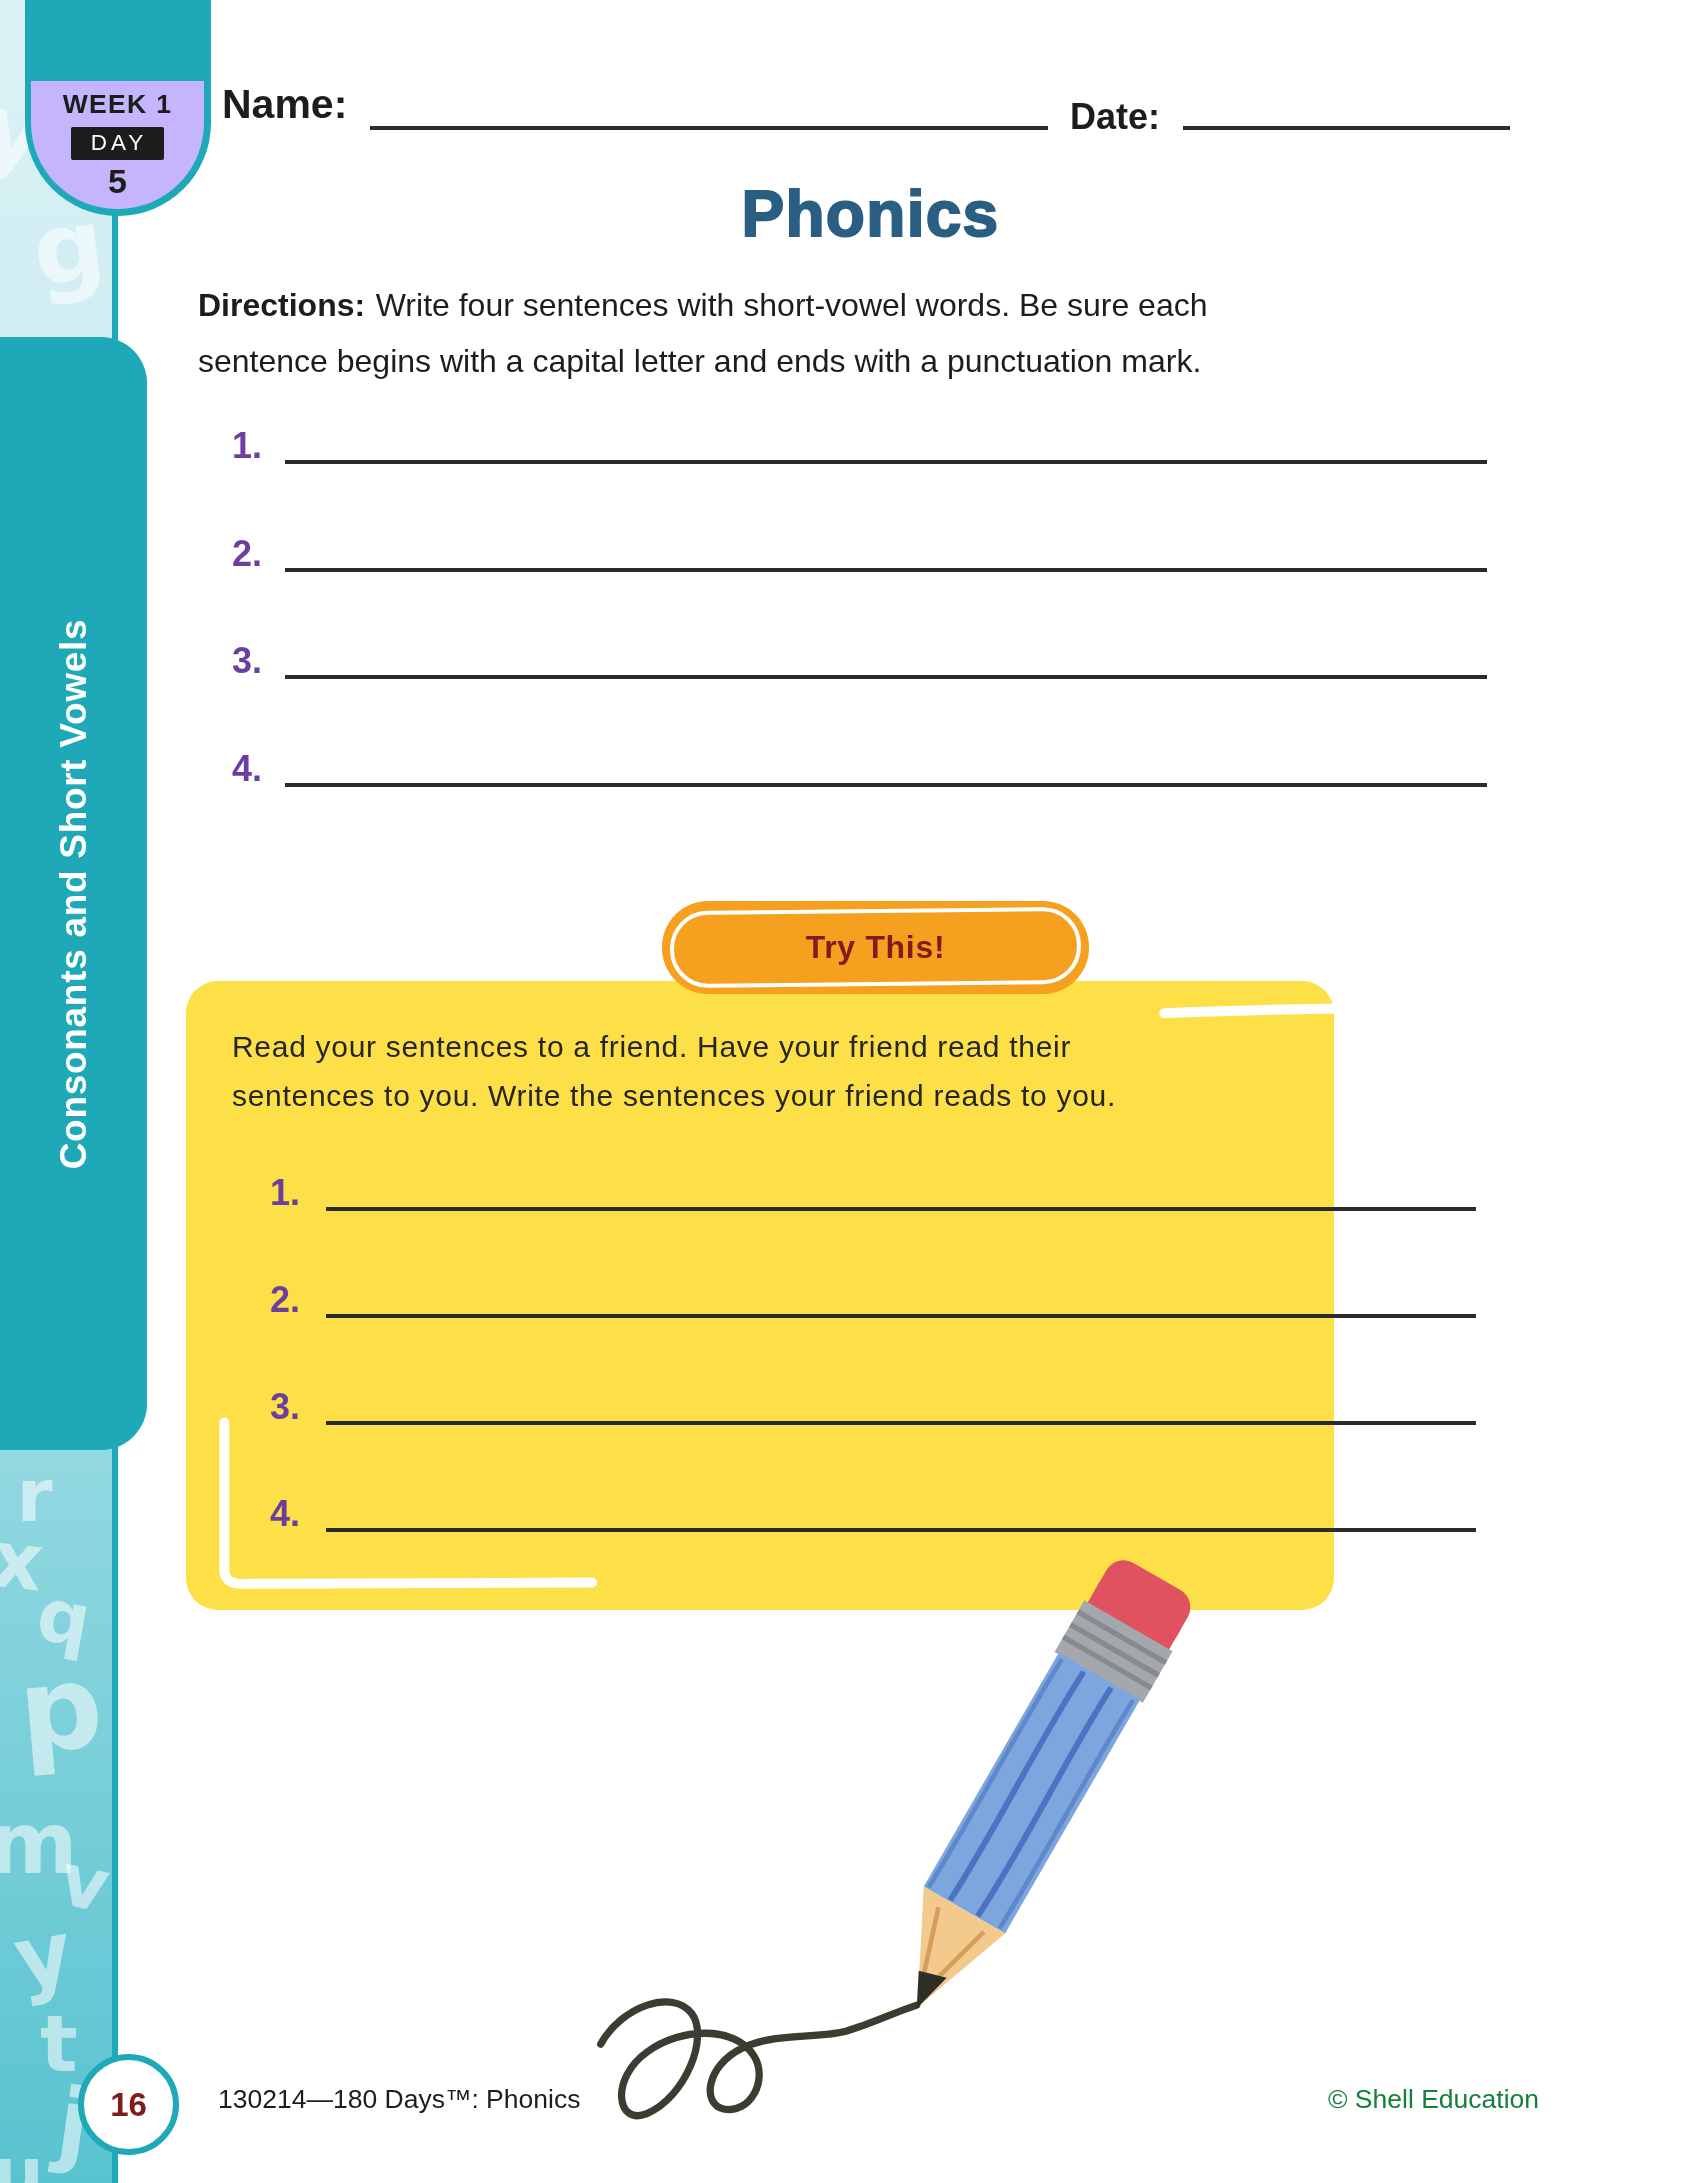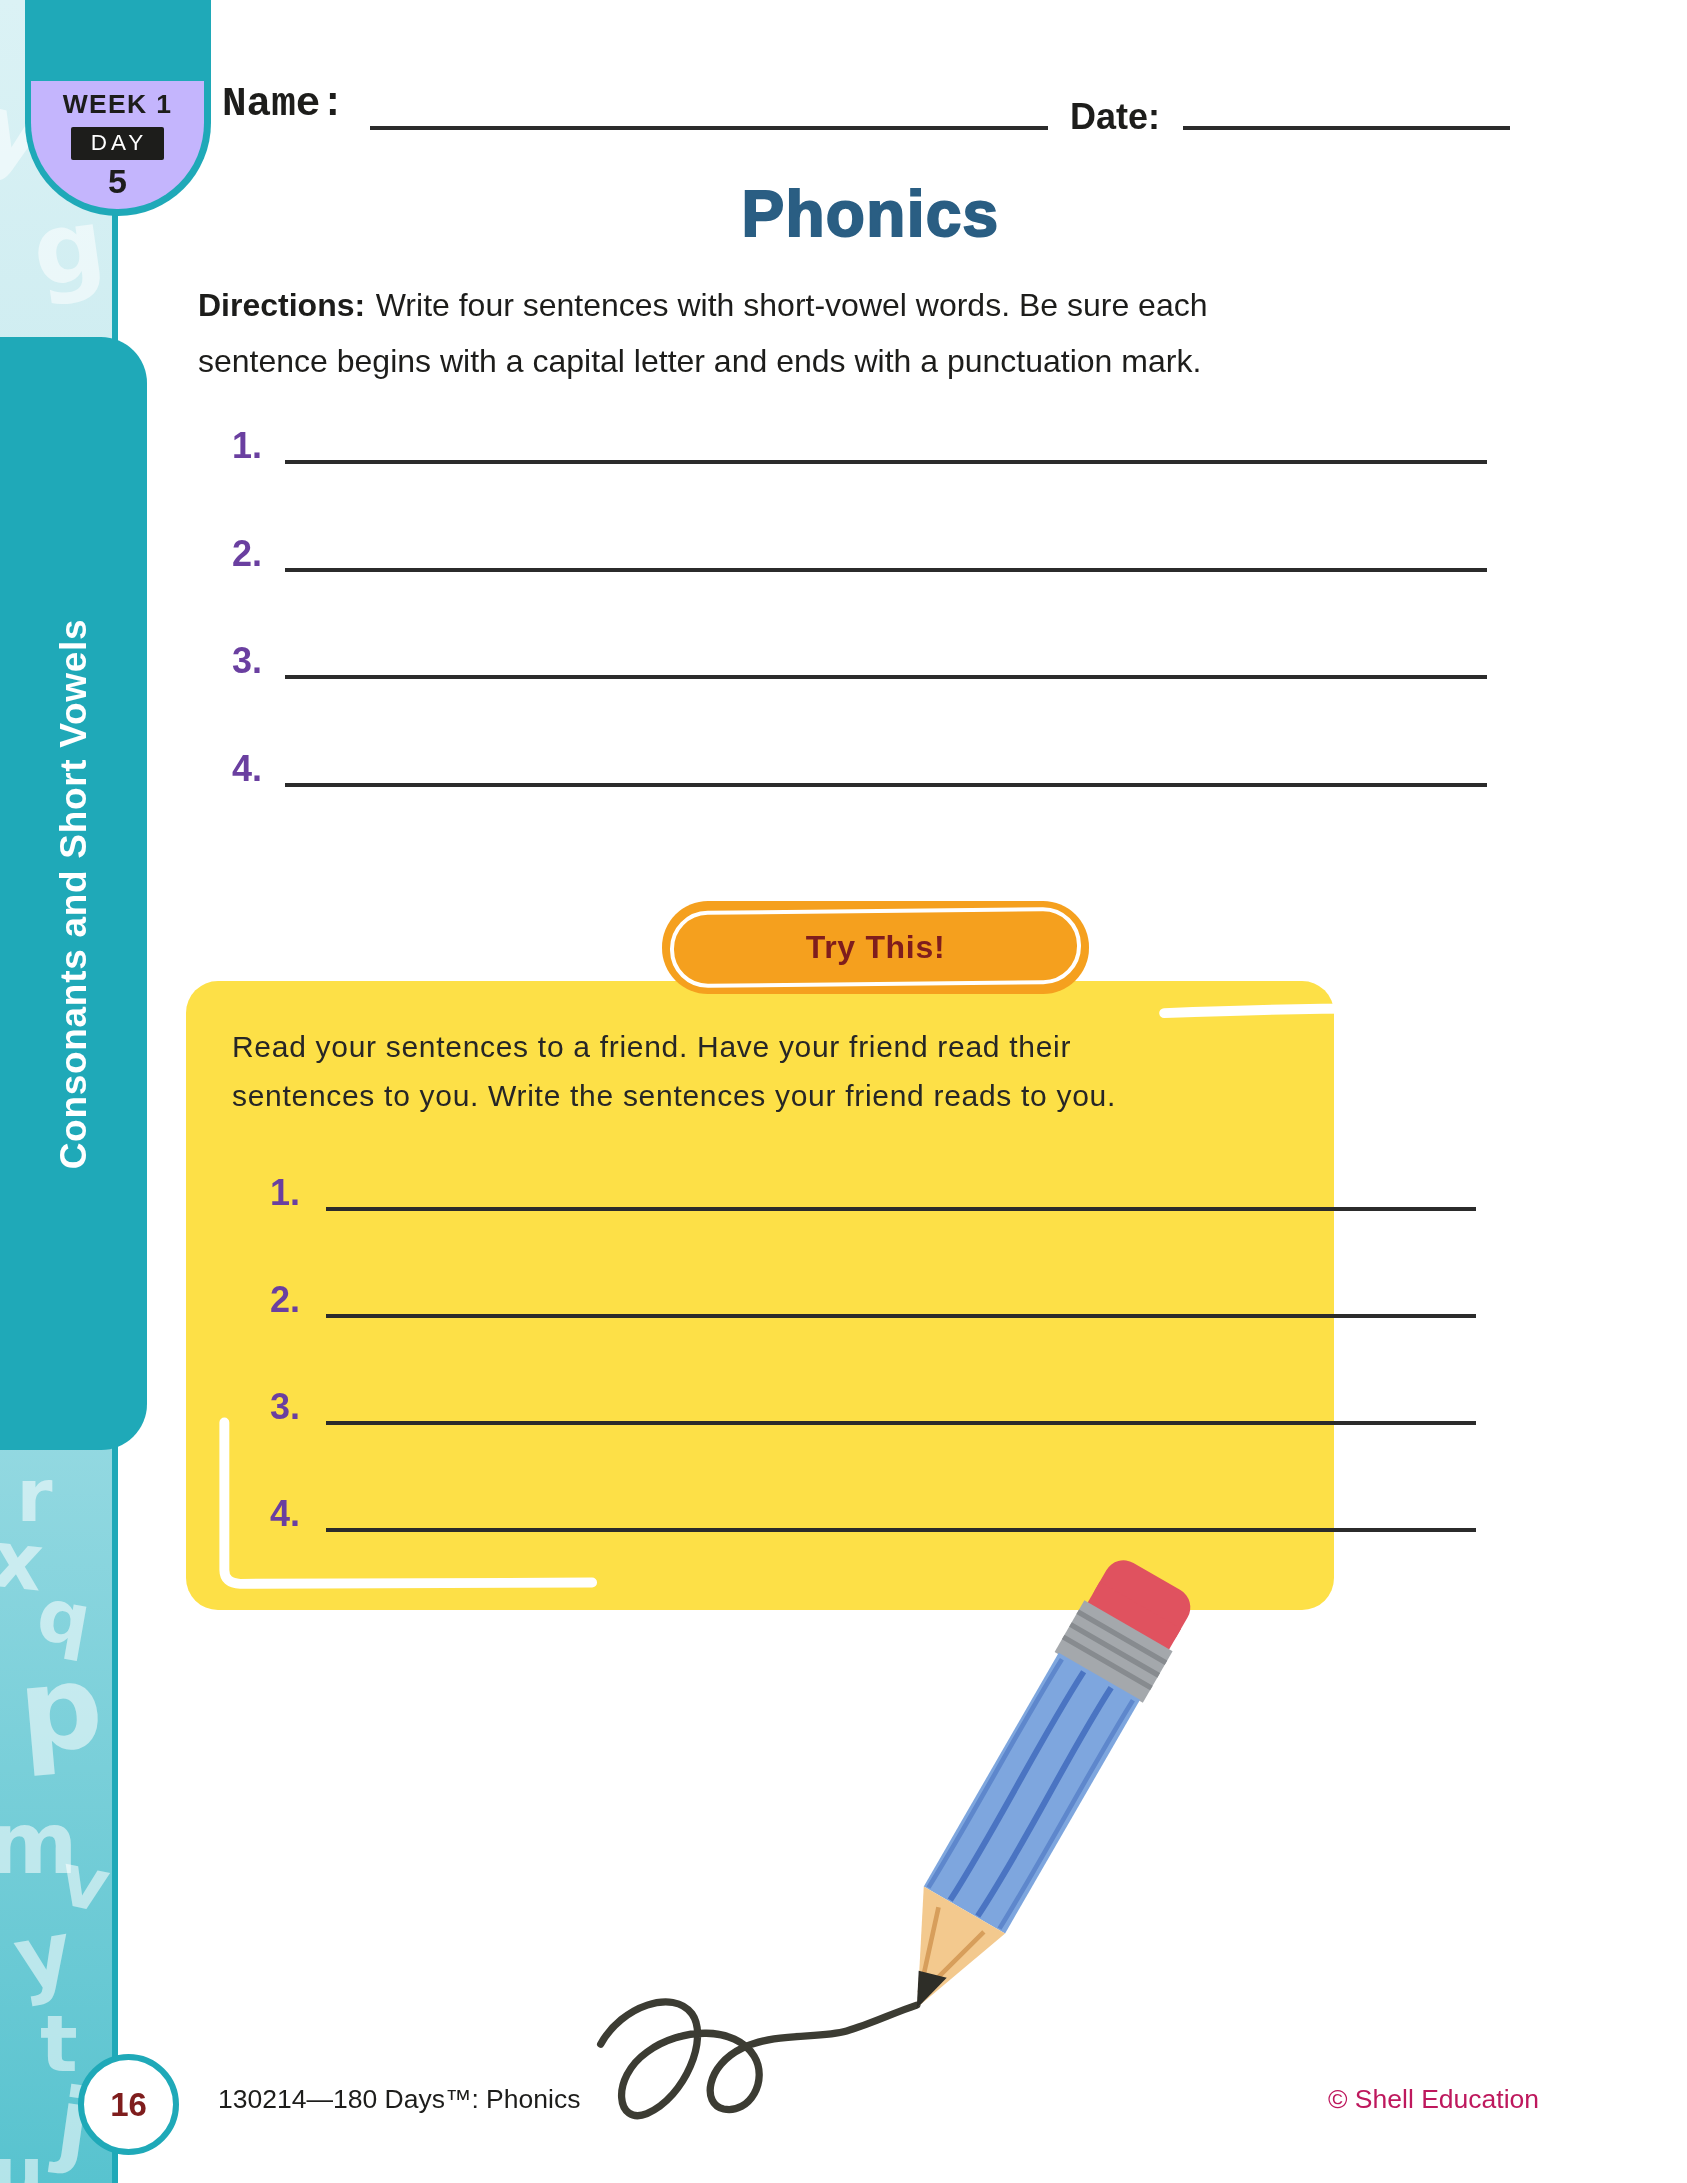--- a/index.html
+++ b/index.html
@@ -25,21 +25,21 @@
     letter-spacing:4px; padding:2.6px 17px 4px 20px; border-radius:2px; }
   .badge-num { margin-top:2.6px; font-size:34px; font-weight:900; color:#1d1d1b; }
 
   
   .tab { position:absolute; left:0; top:337px; width:147px; height:1113px;
     background:#1fa9b8; border-radius:0 46px 46px 0; }
   .tab-label { position:absolute; top:50%; left:50%; transform:translate(-50%,-50%) rotate(-90deg);
     white-space:nowrap; color:#ffffff; font-size:37px; font-weight:700; letter-spacing:0.7px; }
 
   
-  .name-label { position:absolute; left:222px; top:81px; font-size:41px; font-weight:700; color:#1d1d1b;font-family:Liberation Mono, monospace; }
+  .name-label { position:absolute; left:222px; top:81px; font-size:41px; font-weight:700; color:#1d1d1b; }
   .date-label { position:absolute; left:1070px; top:96px; font-size:36px; font-weight:700; color:#1d1d1b; }
   .hline { position:absolute; height:0; border-bottom:4.6px solid #2b2b2b; }
   .name-line { left:370px; top:126px; width:678px; }
   .date-line { left:1183px; top:126px; width:327px; }
 
   
   .title { position:absolute; left:212px; top:177px; width:1317px; text-align:center;
     font-size:64px; font-weight:800; color:#2a5e83; letter-spacing:1.3px;
     -webkit-text-stroke:2px #2a5e83; }
 
@@ -71,21 +71,21 @@
 
   
   .pencil-svg { position:absolute; left:562px; top:1515px; width:662px; height:635px; pointer-events:none; z-index:4; }
 
   
   .page-circle { position:absolute; left:78px; top:2054px; width:101px; height:101px;
     background:#ffffff; border:6px solid #1fa9b8; border-radius:50%;
     display:flex; align-items:center; justify-content:center;
     font-size:33px; font-weight:700; color:#7f1d1d; z-index:5; }
   .footer-left { position:absolute; left:218px; top:2084px; font-size:26.5px; color:#1d1d1b; }
-  .footer-right { position:absolute; right:148px; top:2084px; font-size:26.5px; color:#be185d; }
+  .footer-right { position:absolute; right:148px; top:2084px; font-size:26.5px; color:#15803d; }
 </style>
 </head>
 <body>
 
 <div class="page">
 
   <div class="strip">
     <span class="pletter" style="left:-16.5px; top:86px; font-size:93px; transform:rotate(14deg);">y</span>
     <span class="pletter" style="left:33px; top:198px; font-size:99px; transform:rotate(-8deg);">g</span>
     <span class="pletter" style="left:16.5px; top:1459px; font-size:73px;">r</span>

